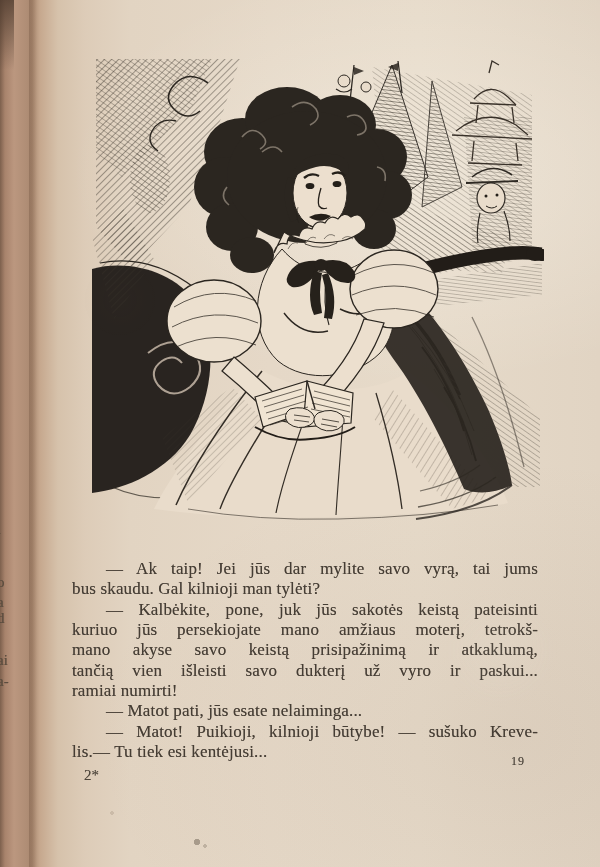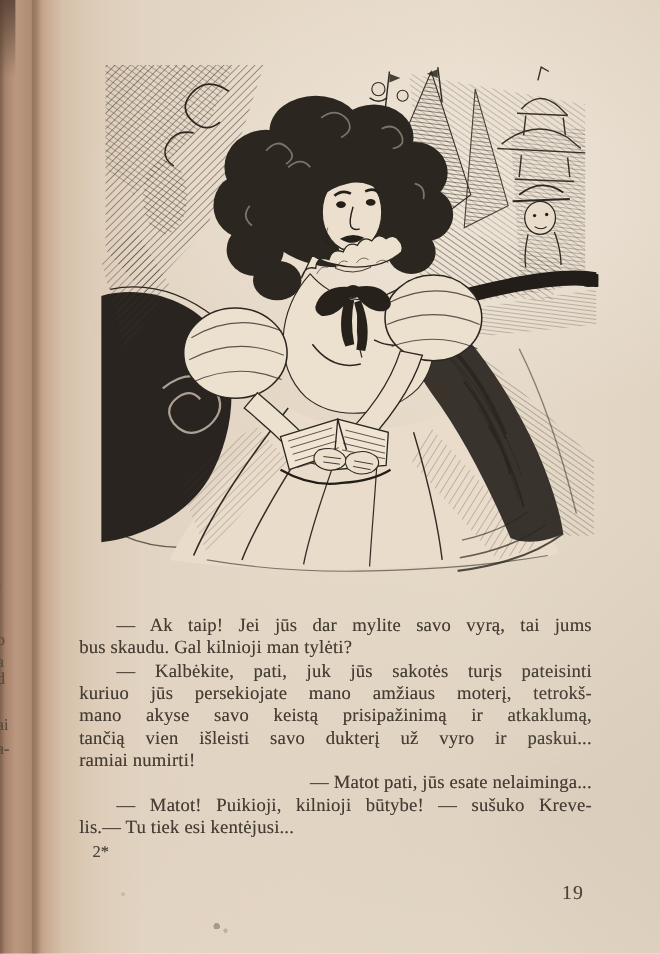--- a/index.html
+++ b/index.html
@@ -22,27 +22,27 @@
       radial-gradient(circle 2px at 205px 846px, rgba(110,98,84,.6) 97%, rgba(0,0,0,0) 100%),
       radial-gradient(circle 40px at 120px 300px, rgba(120,95,75,.05), rgba(0,0,0,0)),
       radial-gradient(circle 60px at 500px 650px, rgba(255,250,240,.12), rgba(0,0,0,0)),
       radial-gradient(circle 2px at 112px 813px, rgba(120,100,80,.4) 90%, rgba(0,0,0,0));}
   .illustration{position:absolute;left:92px;top:57px;width:452px;height:470px;}
   .textblock{position:absolute;left:72px;top:531px;width:466px;
     font-size:17px;line-height:20.35px;color:#453d34;
     letter-spacing:.15px;text-shadow:0 0 .5px rgba(69,61,52,.55);margin-top:28px;}
   .ln{height:20.35px;white-space:normal;}
   .ln.j{text-align:justify;text-align-last:justify;}
-  .ln.ind{text-indent:34px;text-align:right;}
+  .ln.ind{text-indent:34px;}
   .margin-frag{position:absolute;left:-3px;color:#5a4c3e;font-size:15px;
     text-shadow:0 0 .6px rgba(90,76,62,.5);}
   .f0{top:521px;} .f1{top:574px;} .f2{top:594px;} .f3{top:610px;} .f4{top:652px;} .f5{top:673px;}
   .sig{position:absolute;left:84px;top:767px;font-size:15px;color:#4c443a;
     text-shadow:0 0 .5px rgba(76,68,58,.5);}
-  .pageno{position:absolute;left:511px;top:801px;font-size:18px;color:#4c453c;
+  .pageno{position:absolute;left:511px;top:754px;font-size:12px;color:#4c453c;
     letter-spacing:1px;text-shadow:0 0 .5px rgba(76,69,60,.5);}
 </style>
 </head>
 <body>
 
 <div class="corner-shadow"></div>
 <div class="crease"></div>
 
 <svg class="illustration" viewBox="0 0 452 470" xmlns="http://www.w3.org/2000/svg">
   <defs>
@@ -234,21 +234,21 @@
 <span class="margin-frag f0">i</span>
 <span class="margin-frag f1">o</span>
 <span class="margin-frag f2">a</span>
 <span class="margin-frag f3">d</span>
 <span class="margin-frag f4">ai</span>
 <span class="margin-frag f5">a-</span>
 
 <div class="textblock">
   <div class="ln ind j">— Ak taip! Jei jūs dar mylite savo vyrą, tai jums</div>
   <div class="ln">bus skaudu. Gal kilnioji man tylėti?</div>
-  <div class="ln ind j">— Kalbėkite, pati, juk jūs sakotės turįs pateisinti</div>
+  <div class="ln ind j">— Kalbėkite, pone, juk jūs sakotės keistą pateisinti</div>
   <div class="ln j">kuriuo jūs persekiojate mano amžiaus moterį, tetrokš-</div>
   <div class="ln j">mano akyse savo keistą prisipažinimą ir atkaklumą,</div>
   <div class="ln j">tančią vien išleisti savo dukterį už vyro ir paskui...</div>
   <div class="ln">ramiai numirti!</div>
   <div class="ln ind">— Matot pati, jūs esate nelaiminga...</div>
   <div class="ln ind j">— Matot! Puikioji, kilnioji būtybe! — sušuko Kreve-</div>
   <div class="ln">lis.— Tu tiek esi kentėjusi...</div>
 </div>
 
 <div class="sig">2*</div>

